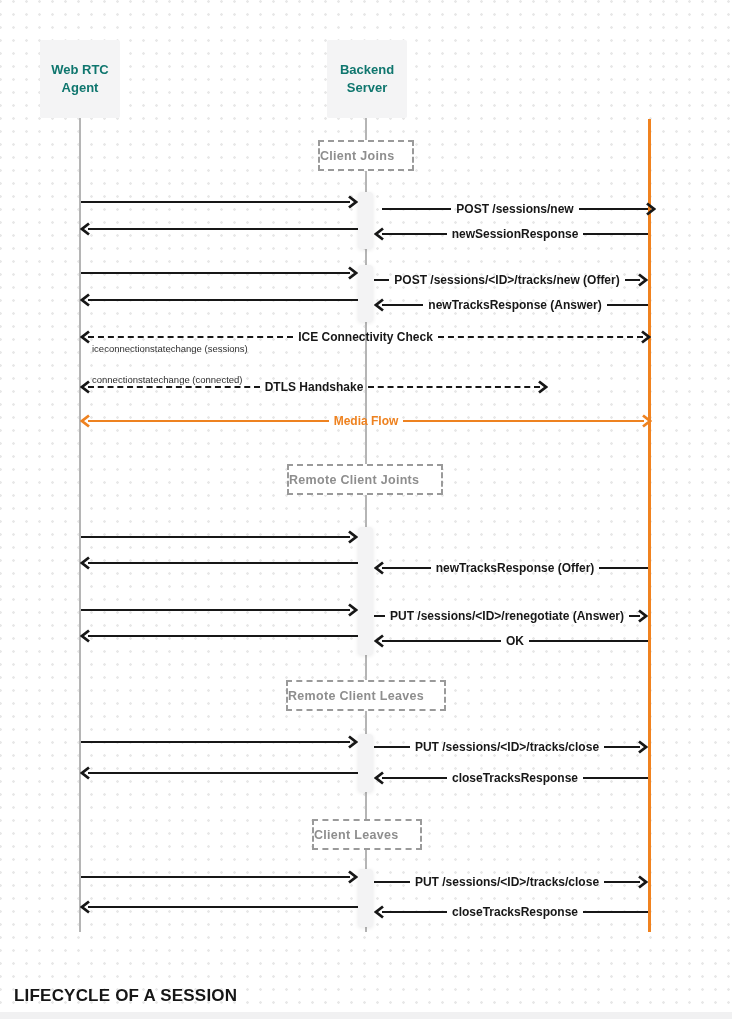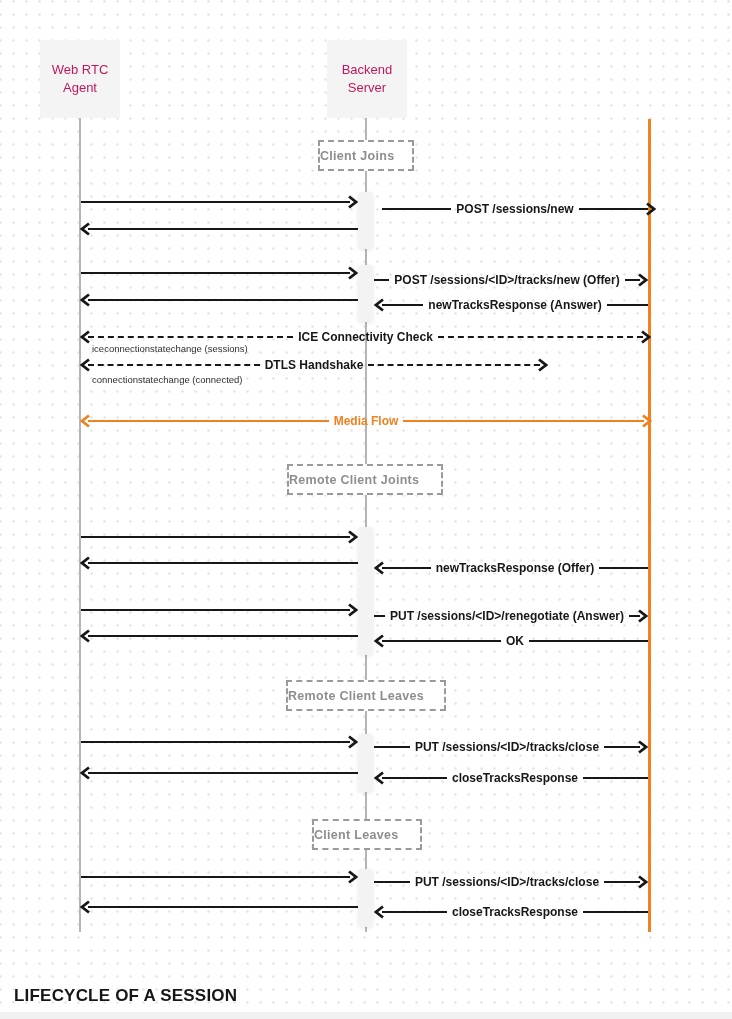--- a/index.html
+++ b/index.html
@@ -8,21 +8,21 @@
     position:relative;width:732px;height:1019px;overflow:hidden;
     font-family:"Liberation Sans",sans-serif;
     background-color:#ffffff;
     background-image:radial-gradient(circle,#e8e8e8 1.3px,transparent 1.45px);
     background-size:13px 13px;background-position:7px 8px;
   }
   .lifeline{position:absolute;top:118px;width:2px;height:814px;background:#b5b5b5}
   .lifeline.orange{width:3px;background:#f0821f}
   .actor{
     position:absolute;top:40px;display:flex;flex-direction:column;align-items:center;justify-content:center;
-    background:#f4f4f5;border-radius:2px;font-weight:normal;font-size:13px;line-height:1.35;color:#be185d;
+    background:#f4f4f5;border-radius:2px;font-weight:bold;font-size:13px;line-height:1.35;color:#0f766e;
   }
   .actor.api{background:#fbf0e2;gap:7px}
   .activation{position:absolute;left:358px;width:15px;background:#f3f3f4;border-radius:4px;box-shadow:0 1px 4px rgba(0,0,0,.09)}
   .phase{
     position:absolute;display:flex;align-items:center;justify-content:flex-start;background:#fff;
     border:2px dashed #9a9a9a;color:#8e8e8e;font-weight:bold;font-size:12.5px;letter-spacing:.3px;white-space:nowrap;
   }
   .msg{position:absolute;height:18px;display:flex;align-items:center;color:#171717}
   .msg.orange{color:#ee8220}
   .msg .ln{flex:1;min-width:4px;height:0;border-top:2.6px solid currentColor}
@@ -81,20 +81,28 @@
       </svg>
   </div>
   <div class="msg" style="left:382px;top:200px;width:274px">
     <span class="ln"></span>
       <span class="lbl">POST /sessions/new</span>
       <span class="ln"></span>
       <svg class="hr" width="11" height="16" viewBox="0 0 11 16">
         <path d="M2 2.5 L9 8 L2 13.5" fill="none" stroke="currentColor" stroke-width="2.8"></path>
       </svg>
   </div>
+  <div class="msg" style="left:374px;top:225px;width:274px">
+    <svg class="hl" width="11" height="16" viewBox="0 0 11 16">
+        <path d="M9 2.5 L2 8 L9 13.5" fill="none" stroke="currentColor" stroke-width="2.8"></path>
+      </svg>
+      <span class="ln"></span>
+      <span class="lbl">newSessionResponse</span>
+      <span class="ln"></span>
+  </div>
   <div class="msg" style="left:80px;top:220px;width:278px">
     <svg class="hl" width="11" height="16" viewBox="0 0 11 16">
         <path d="M9 2.5 L2 8 L9 13.5" fill="none" stroke="currentColor" stroke-width="2.8"></path>
       </svg>
       <span class="ln"></span>
   </div>
 
   <div class="msg" style="left:81px;top:264px;width:277px">
     <span class="ln"></span>
       <svg class="hr" width="11" height="16" viewBox="0 0 11 16">
@@ -130,21 +138,21 @@
       </svg>
       <span class="ln"></span>
       <span class="lbl">ICE Connectivity Check</span>
       <span class="ln"></span>
       <svg class="hr" width="11" height="16" viewBox="0 0 11 16">
         <path d="M2 2.5 L9 8 L2 13.5" fill="none" stroke="currentColor" stroke-width="2.8"></path>
       </svg>
   </div>
   <div class="note" style="left:92px;top:343px">iceconnectionstatechange (sessions)</div>
 
-  <div class="msg dashed" style="left:80px;top:356px;width:468px">
+  <div class="msg dashed" style="left:80px;top:378px;width:468px">
     <svg class="hl" width="11" height="16" viewBox="0 0 11 16">
         <path d="M9 2.5 L2 8 L9 13.5" fill="none" stroke="currentColor" stroke-width="2.8"></path>
       </svg>
       <span class="ln"></span>
       <span class="lbl">DTLS Handshake</span>
       <span class="ln"></span>
       <svg class="hr" width="11" height="16" viewBox="0 0 11 16">
         <path d="M2 2.5 L9 8 L2 13.5" fill="none" stroke="currentColor" stroke-width="2.8"></path>
       </svg>
   </div>

